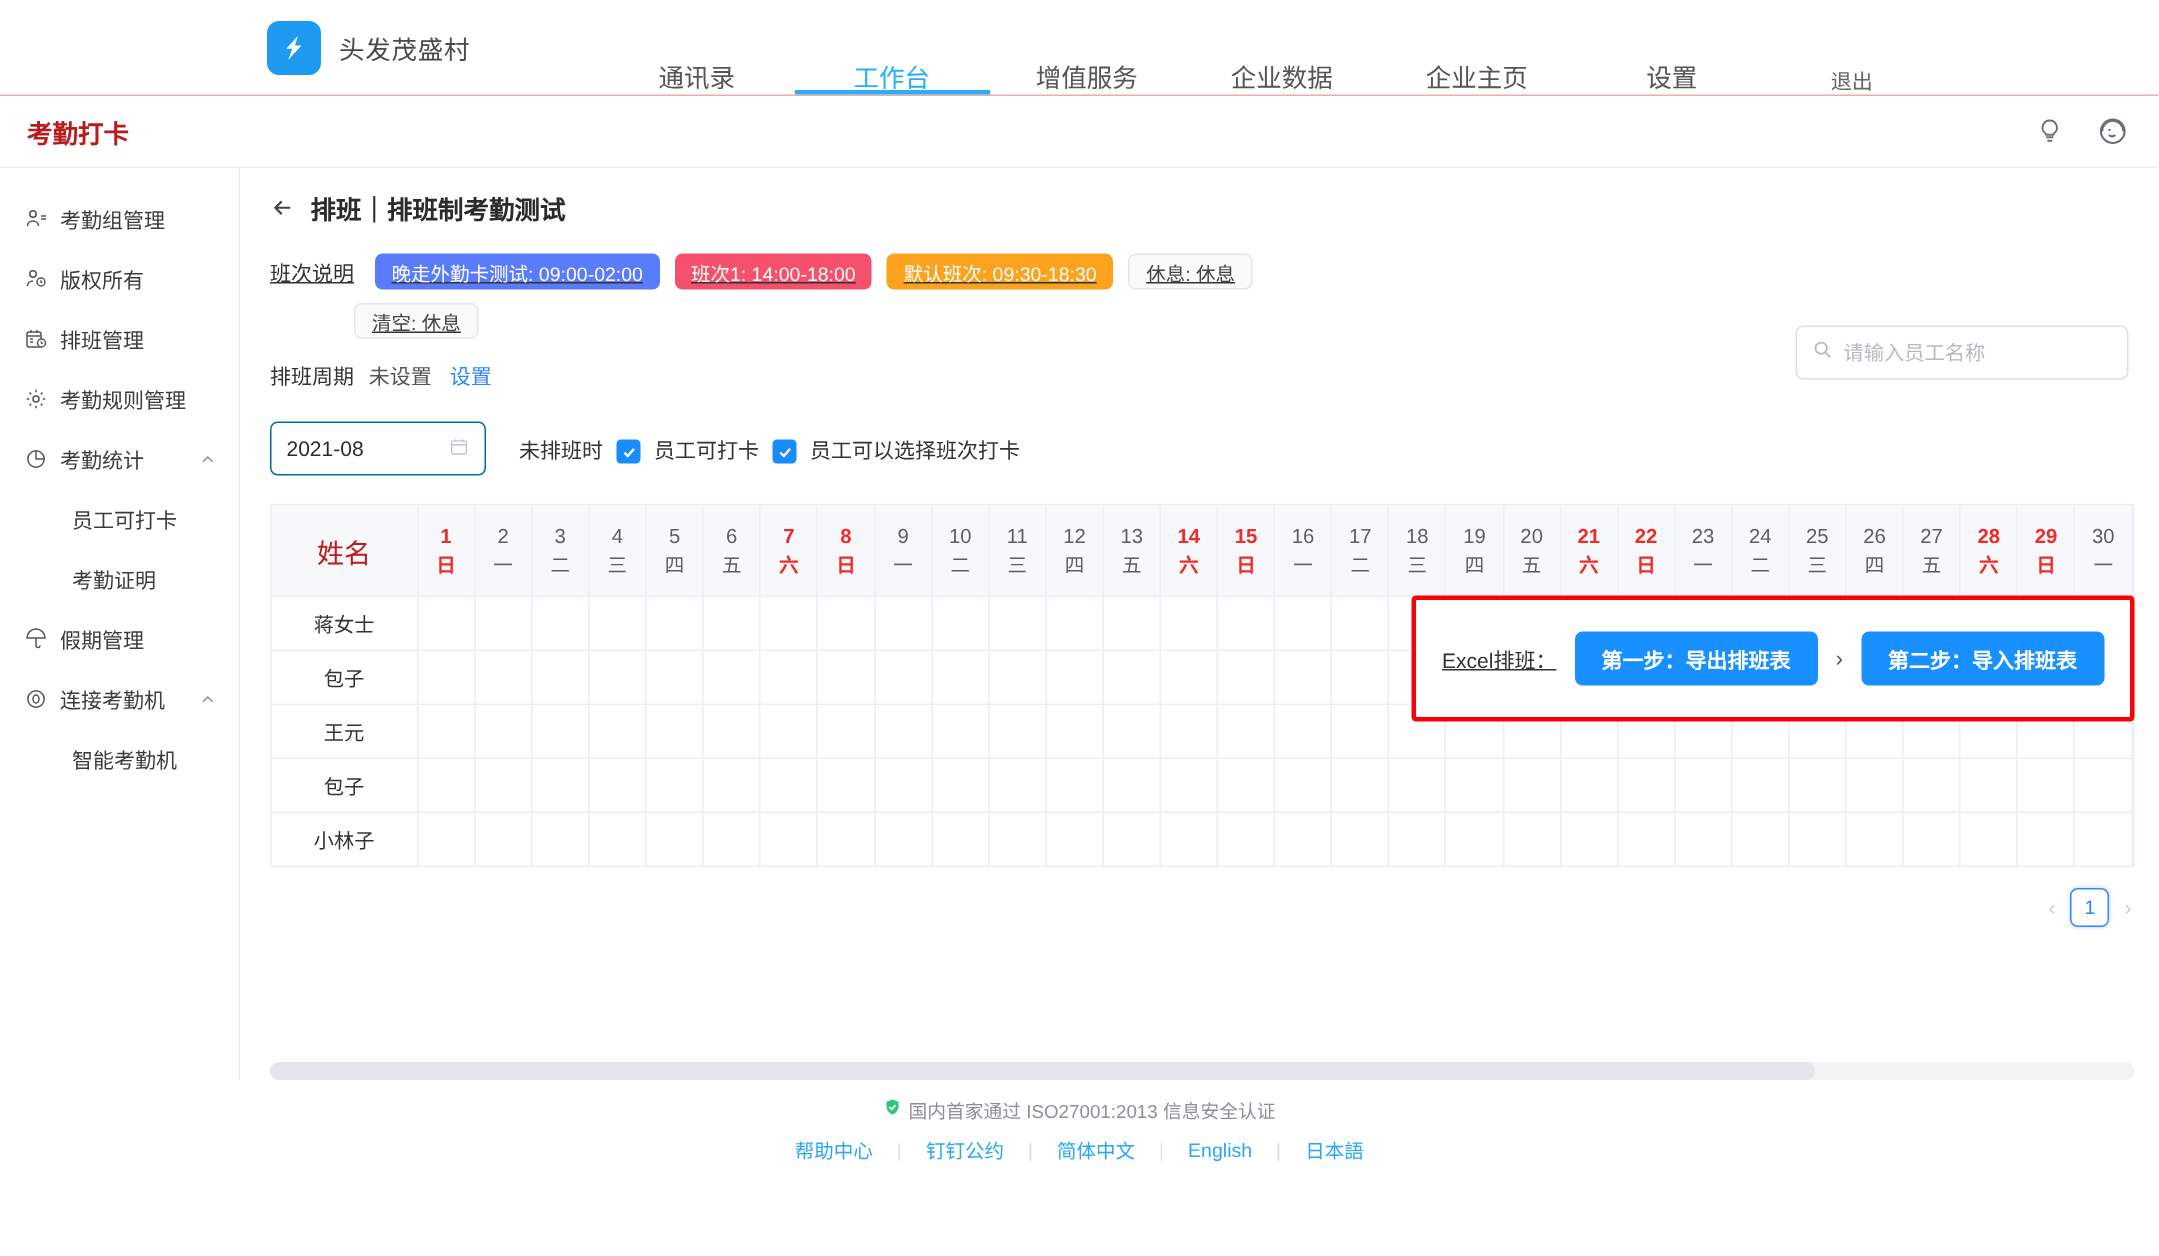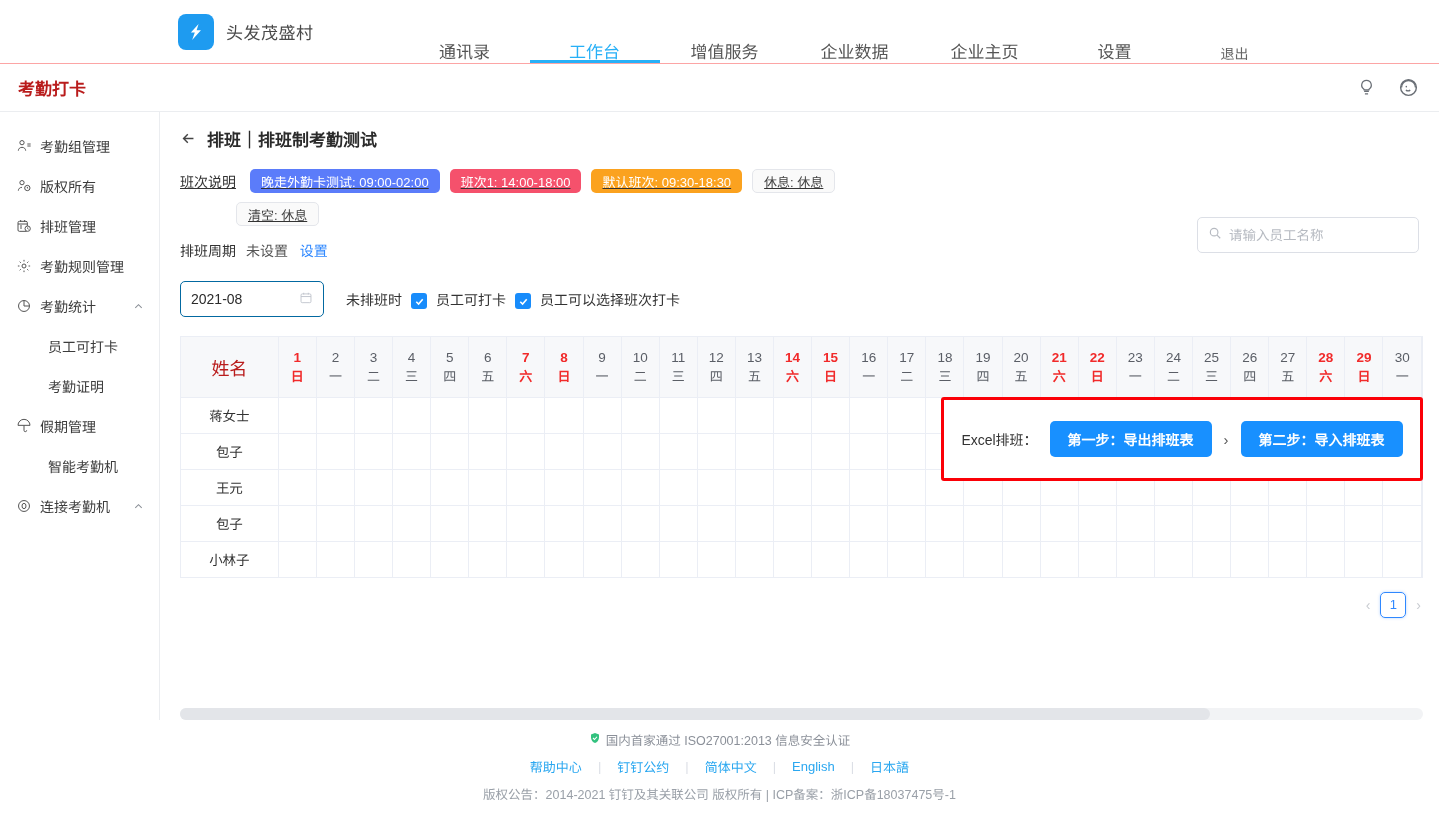--- a/index.html
+++ b/index.html
@@ -159,21 +159,21 @@
 
   
   .excel-panel {
     position: absolute; right: 16px; top: 285px;
     width: 482px; height: 84px;
     border: 3px solid #fb0007; border-radius: 3px;
     background: #fff;
     display: flex; align-items: center; justify-content: center; gap: 12px;
     z-index: 5;
   }
-  .excel-label { font-size: 14px; color: #333; }
+  .excel-label { font-size: 14px; color: #333; text-decoration: underline; }
   .btn-primary {
     background: #1890ff; color: #fff; border: 0; border-radius: 5px;
     height: 36px; padding: 0 18px; font-size: 14px; font-weight: bold;
     cursor: pointer; font-family: inherit;
   }
   .excel-arrow { color: #555; font-size: 15px; }
 
   
   .table-area {
     margin-top: 18px;
@@ -361,37 +361,37 @@
     <div class="side-item">
       <span class="si-icon">
         <svg width="16" height="16" viewBox="0 0 24 24" fill="none" stroke="#555" stroke-width="1.5">
             <path d="M3 11a9 9 0 0 1 18 0z"></path>
             <path d="M12 11v7.5a2 2 0 0 0 4 0"></path>
           </svg>
       </span>
       <span class="si-label">假期管理</span>
     </div>
 
-    <div class="side-item sub">
-      <span class="si-label">智能考勤机</span>
-    </div>
-
     <div class="side-item">
       <span class="si-icon">
         <svg width="16" height="16" viewBox="0 0 24 24" fill="none" stroke="#555" stroke-width="1.5">
             <circle cx="12" cy="12" r="8.2"></circle>
             <ellipse cx="12" cy="12" rx="3" ry="4"></ellipse>
           </svg>
       </span>
       <span class="si-label">连接考勤机</span>
       <span class="si-caret">
         <svg width="11" height="11" viewBox="0 0 24 24" fill="none" stroke="#8a8f96" stroke-width="2.2">
             <path d="M5 15l7-7 7 7"></path>
           </svg>
       </span>
+    </div>
+
+    <div class="side-item sub">
+      <span class="si-label">智能考勤机</span>
     </div>
   </div>
 
   <div class="main">
 
     <div class="crumb">
       <span class="back">
         <svg width="17" height="17" viewBox="0 0 24 24" fill="none" stroke="#444" stroke-width="2">
             <path d="M19 12H5M11 6l-6 6 6 6"></path>
           </svg>
@@ -786,14 +786,13 @@
     <a>帮助中心</a>
     <span class="sep">|</span>
     <a>钉钉公约</a>
     <span class="sep">|</span>
     <a>简体中文</a>
     <span class="sep">|</span>
     <a>English</a>
     <span class="sep">|</span>
     <a>日本語</a>
   </div>
-  <div class="f-copy">版权公告：2014-2021 钉钉及其关联公司 版权所有 | ICP备案：浙ICP备18037475号-1</div>
 </div>
 
 </body></html>

